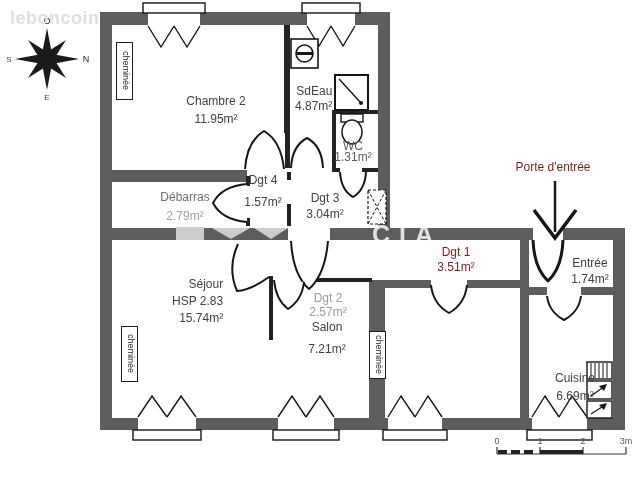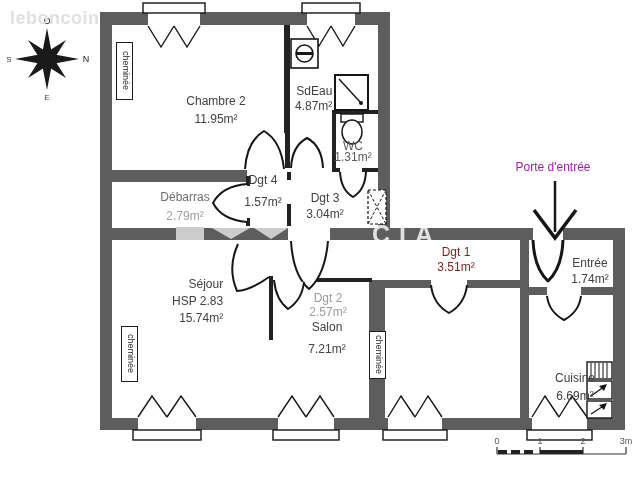--- a/index.html
+++ b/index.html
@@ -11,21 +11,21 @@
   .lbl span{display:block;}
   .left-align{transform:none;text-align:right;}
   .gap{margin-top:0;}
   .chim{position:absolute;writing-mode:vertical-rl;font-size:9px;color:#1d1d1d;background:#fff;
         border:1px solid #1d1d1d;text-align:center;line-height:13px;letter-spacing:0;}
   #logo{position:absolute;left:10px;top:8px;font-size:18px;font-weight:bold;color:#e0e0e0;
         letter-spacing:.5px;}
   #watermark{position:absolute;left:372px;top:220px;font-size:25px;font-weight:bold;color:#ffffff;
         opacity:.82;letter-spacing:9px;}
   #entry-label{position:absolute;left:553px;top:160px;transform:translate(-50%,0);font-size:12px;
-        color:#a21caf;}
+        color:#7f1d1d;}
 </style>
 </head>
 <body>
 
 <div id="stage">
 
 <svg id="plan-svg" width="640" height="480" viewBox="0 0 640 480">
 
   <g fill="#5d5d5d">
     <rect x="100" y="12" width="12" height="418"></rect>

